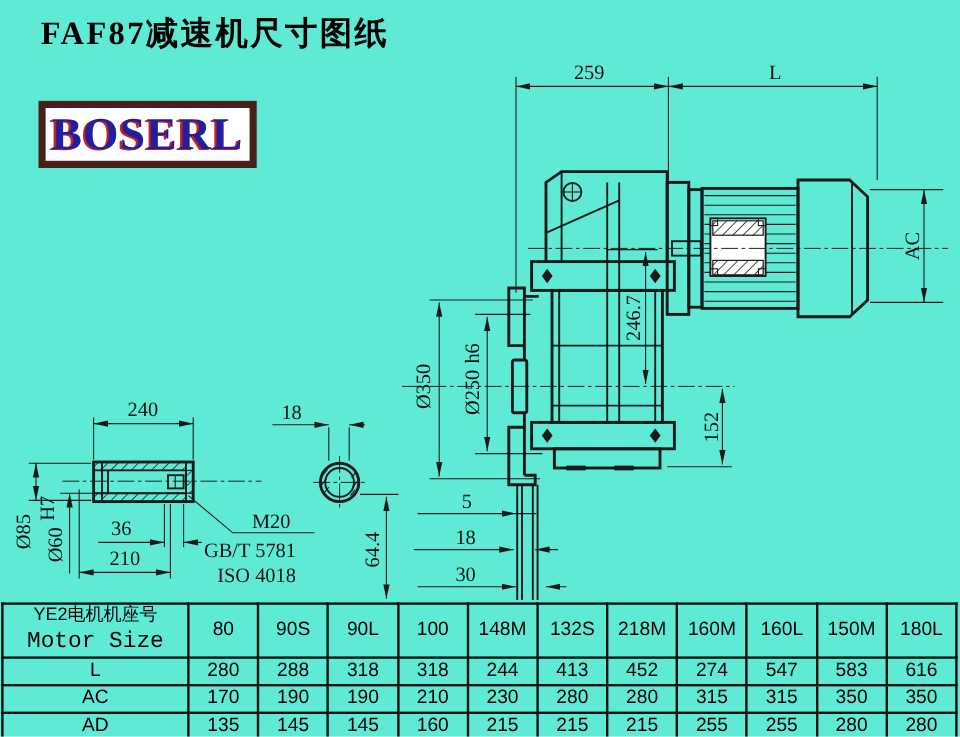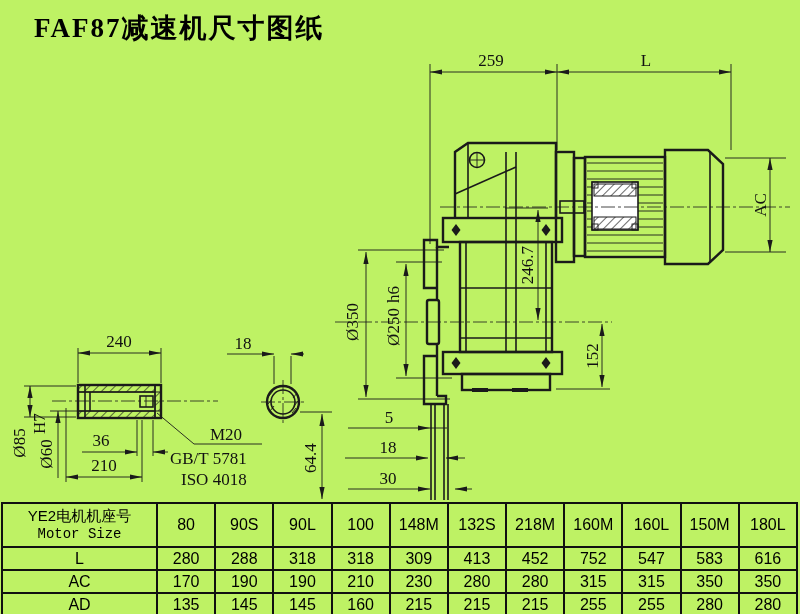--- a/index.html
+++ b/index.html
@@ -1,44 +1,47 @@
 <!DOCTYPE html>
 <html><head>
 <meta charset="utf-8">
 <style>
   html,body{margin:0;padding:0;background:#ffffff;}
-  #canvas{position:relative;width:800px;height:614px;background:#bef264;overflow:hidden;
+  #canvas{position:relative;width:800px;height:614px;background:#5eead4;overflow:hidden;
           font-family:"Liberation Sans",sans-serif;color:#111;}
   #title{position:absolute;left:34px;top:10px;font-size:27px;font-weight:bold;
          letter-spacing:2px;color:#000;font-family:"Liberation Serif",serif;white-space:nowrap;}
   #logo{position:absolute;left:32px;top:84px;width:170px;height:44px;border:6px solid #46211a;
         background:#fff;display:flex;align-items:center;justify-content:center;}
   #logo span{font-family:"Liberation Serif",serif;font-weight:bold;font-size:38px;line-height:1;
         color:#1f1f9f;text-shadow:-2px 1px 0 #c9201d;letter-spacing:1px;}
   svg{position:absolute;left:0;top:0;}
   svg text{font-family:"Liberation Serif",serif;font-size:17px;fill:#111;}
   .ln{stroke:#1a1a1a;stroke-width:1.6;fill:none;}
   .thk{stroke:#1a1a1a;stroke-width:2.4;fill:none;}
   .thin{stroke:#1a1a1a;stroke-width:0.9;fill:none;}
   .cl{stroke:#1a1a1a;stroke-width:0.8;fill:none;stroke-dasharray:14 3 3 3;}
   .dim{stroke:#1a1a1a;stroke-width:0.9;fill:none;}
   #dim-table{position:absolute;left:1px;top:502px;width:797px;border-collapse:collapse;
         table-layout:fixed;font-size:16px;color:#000;}
   #dim-table td,#dim-table th{border:2px solid #111;text-align:center;padding:0;height:21px;
         font-weight:normal;overflow:hidden;white-space:nowrap;}
   #dim-table th.h0{height:42px;font-size:15px;line-height:1.25;}
-  #dim-table .mono{font-family:"Liberation Mono",monospace;font-size:14px;letter-spacing:0;}
+  #dim-table .mono{font-family:"Liberation Mono",monospace;font-size:19px;letter-spacing:0;}
 </style>
 </head>
 <body>
 
 <div id="canvas">
 
   <div id="title">FAF87减速机尺寸图纸</div>
 
+  <div id="logo" style="border-color: rgb(70, 33, 26);">
+    <span style="color: rgb(31, 31, 159); text-shadow: rgb(201, 32, 29) -2px 1px 0px;">BOSERL</span>
+  </div>
 
   <svg width="800" height="503" viewBox="0 0 800 503">
     <defs>
       <marker id="arw" viewBox="0 0 12 6" refX="12" refY="3" markerWidth="12" markerHeight="6" orient="auto-start-reverse" markerUnits="userSpaceOnUse">
         <path d="M0,0.4 L12,3 L0,5.6 Z" fill="#1a1a1a"></path>
       </marker>
       <pattern id="h45" width="6" height="6" patternUnits="userSpaceOnUse" patternTransform="rotate(45)">
         <line x1="0" y1="0" x2="0" y2="6" stroke="#1a1a1a" stroke-width="1.3"></line>
       </pattern>
       <path id="diam" d="M0,-6 L4.5,0 L0,6 L-4.5,0 Z" fill="#1a1a1a"></path>
@@ -275,24 +278,24 @@
       <th>160L</th>
       <th>150M</th>
       <th>180L</th>
     </tr>
     <tr>
       <td>L</td>
       <td>280</td>
       <td>288</td>
       <td>318</td>
       <td>318</td>
-      <td>309</td>
+      <td>244</td>
       <td>413</td>
       <td>452</td>
-      <td>752</td>
+      <td>274</td>
       <td>547</td>
       <td>583</td>
       <td>616</td>
     </tr>
     <tr>
       <td>AC</td>
       <td>170</td>
       <td>190</td>
       <td>190</td>
       <td>210</td>

